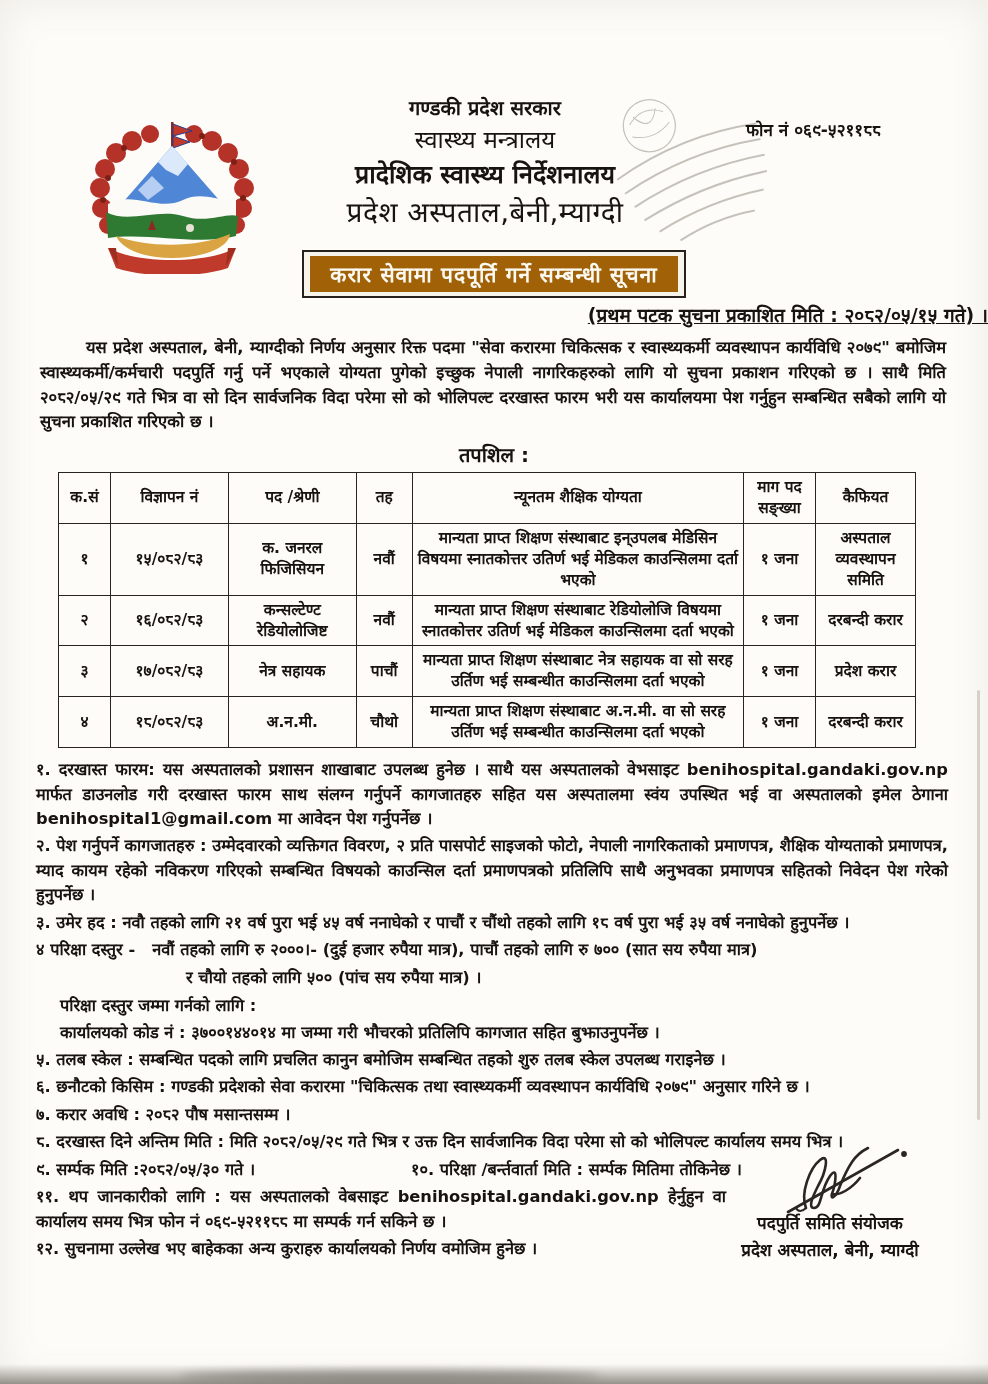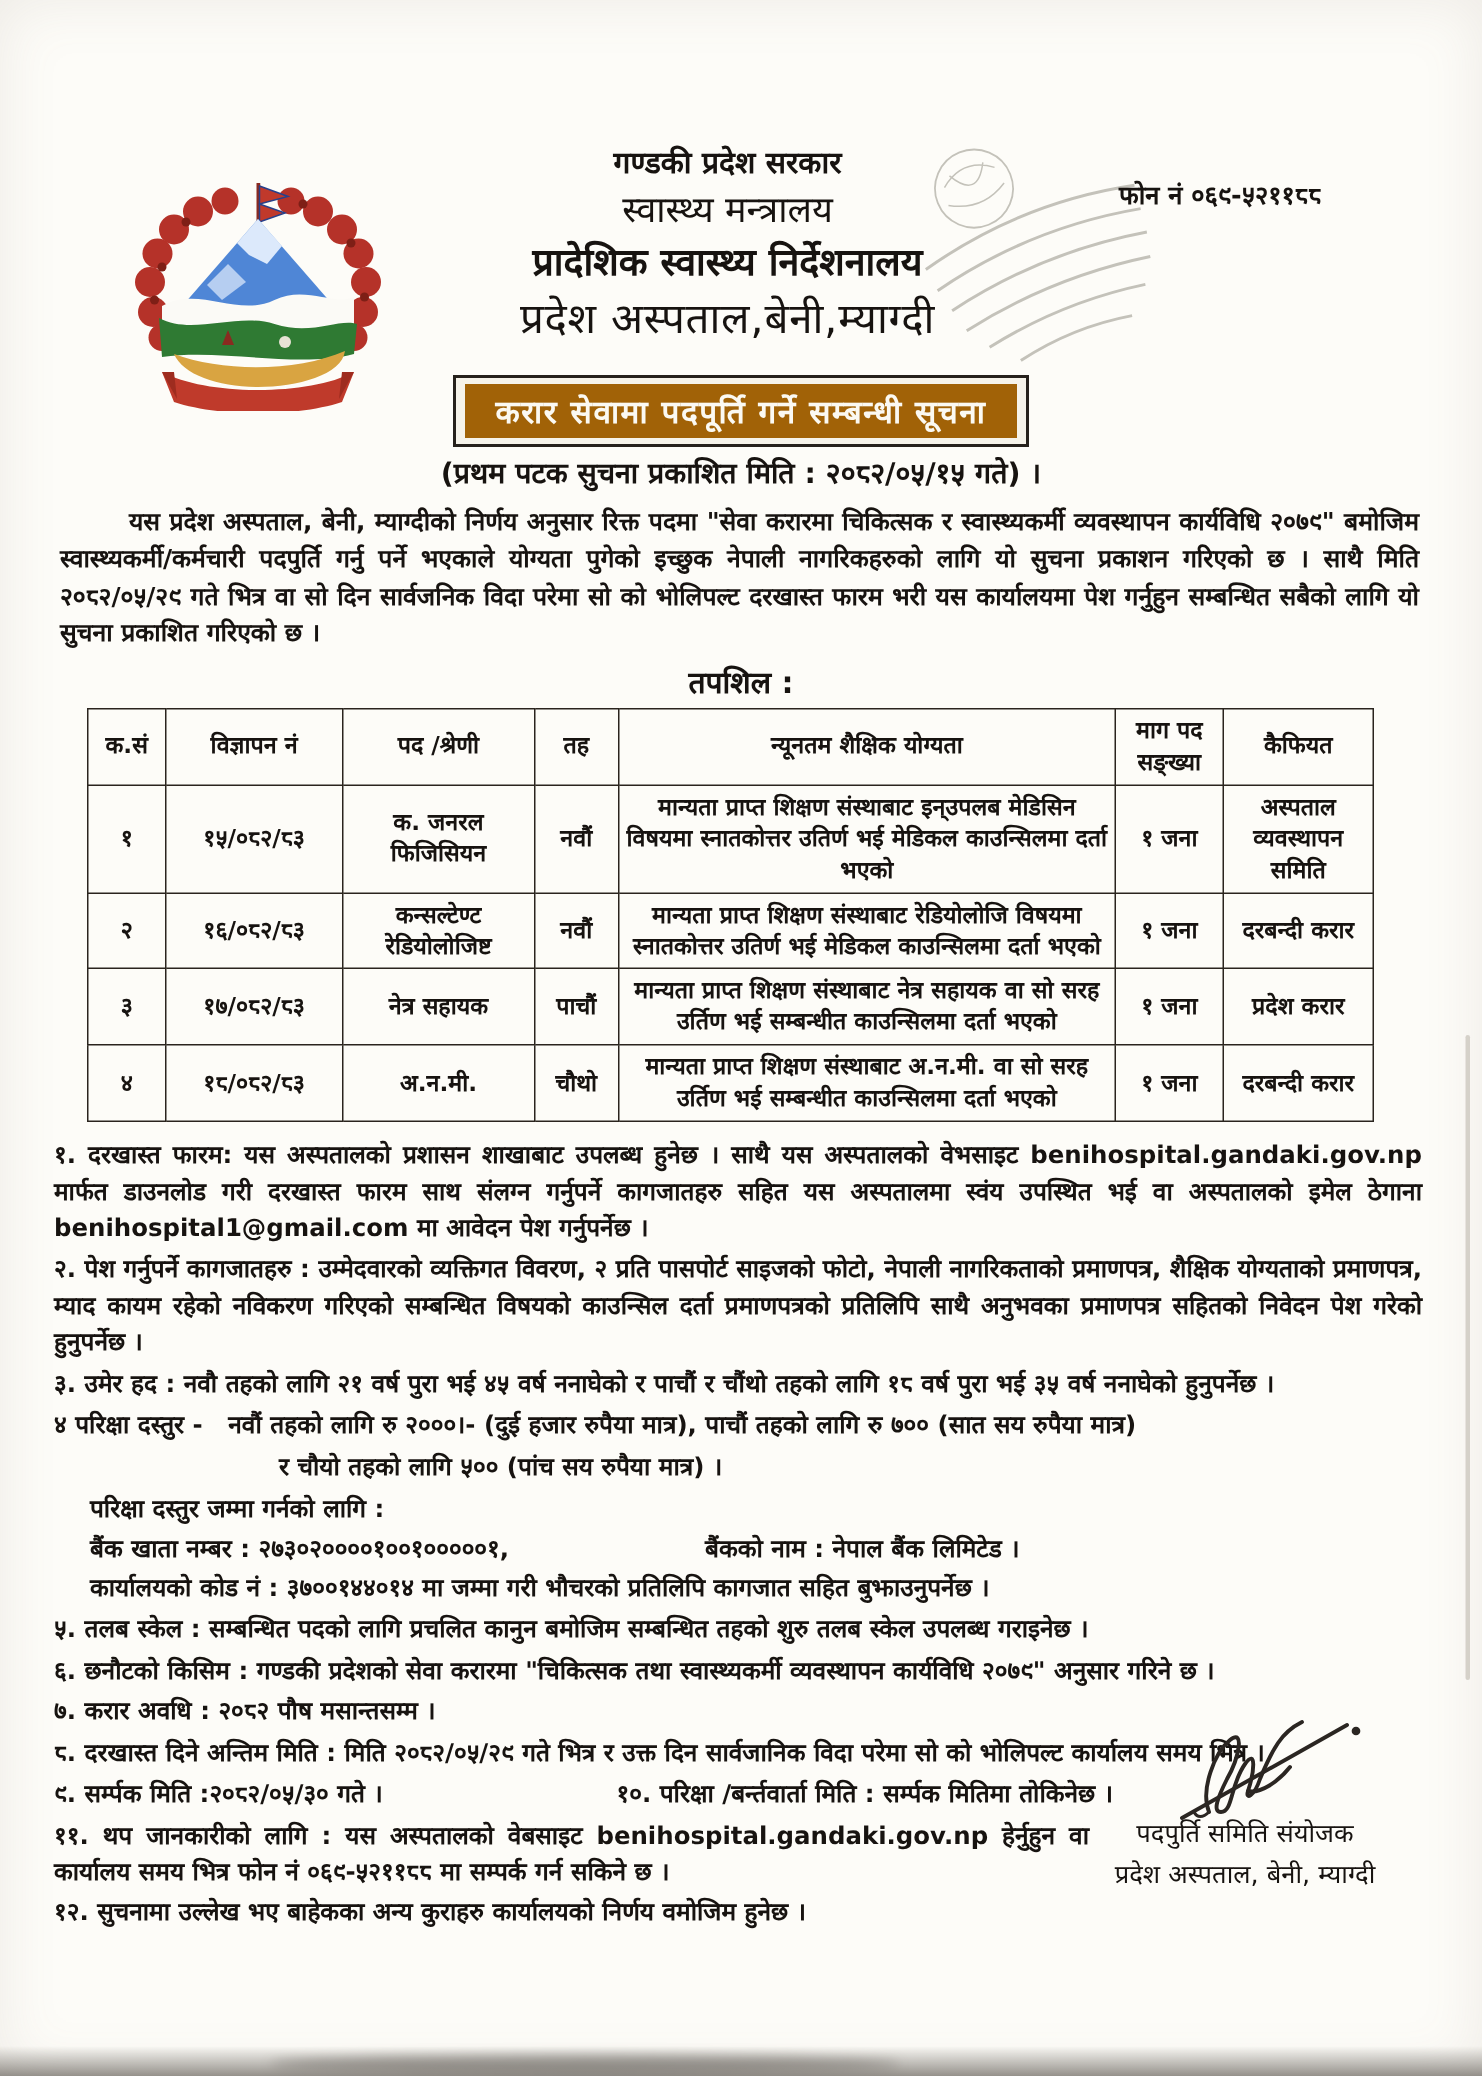--- a/index.html
+++ b/index.html
@@ -21,41 +21,41 @@
   .hdr-dir{font-size:25px;font-weight:700;margin-top:4px;}
   .hdr-hosp{font-size:28px;font-weight:400;margin-top:5px;letter-spacing:.5px;}
   .phone{position:absolute;left:746px;top:118px;font-size:17px;font-weight:700;text-align:center;}
   .stamp{position:absolute;left:600px;top:80px;width:190px;height:185px;opacity:.5;pointer-events:none;}
   
   .banner-wrap{position:absolute;top:250px;left:0;width:100%;text-align:center;}
   .banner-outer{display:inline-block;border:2px solid #26211c;padding:4px 6px;background:#f6f3ea;}
   .banner-inner{background:#a16207;color:#fbf9f2;font-size:21px;font-weight:700;padding:4px 20px;letter-spacing:1px;}
   
   .content{position:absolute;top:298px;left:0;width:100%;}
-  .pubdate{text-align:center;font-size:19px;font-weight:800;margin:4px 0 8px;}
+  .pubdate{text-align:right;font-size:19px;font-weight:800;margin:4px 0 8px;text-decoration:underline;}
   .intro{margin:0 42px 0 40px;font-size:16.5px;line-height:1.5;text-align:justify;text-indent:46px;font-weight:600;}
   .intro b{font-weight:800;}
   .tapasil{text-align:center;font-size:20px;font-weight:800;margin:6px 0 4px;}
   
   table.vac{border-collapse:collapse;margin-left:58px;width:858px;font-size:15.5px;}
   table.vac th,table.vac td{border:1.6px solid #2a241e;padding:4px 5px;text-align:center;vertical-align:middle;font-weight:600;line-height:1.35;}
   table.vac th{font-weight:800;}
   
   .items{margin:10px 40px 0 36px;font-size:16.3px;line-height:1.5;}
   .it{margin:3px 0;text-align:justify;font-weight:600;}
   .it .lb{font-weight:800;}
   .it .nm{font-weight:800;}
   .sub{margin-left:150px;font-weight:600;}
   .fee-head{font-weight:800;margin:4px 0 2px 24px;}
   .fee-row{display:grid;grid-template-columns:410px auto;margin-left:24px;font-weight:600;margin-top:2px;}
   .two-col{display:grid;grid-template-columns:375px auto;margin:3px 0;font-weight:600;}
   .narrow{width:690px;}
   
   .sig{position:absolute;left:690px;top:1138px;width:280px;text-align:center;}
-  .sig-lines{font-size:17px;font-weight:400;line-height:1.6;}
+  .sig-lines{font-size:17px;font-weight:700;line-height:1.6;}
   .sig-svg{display:block;margin:0 auto -6px 90px;}
   
   .edge-right{position:absolute;right:8px;top:690px;width:3px;height:430px;background:rgba(150,140,125,.35);border-radius:2px;}
   .bottom-band{position:absolute;left:0;bottom:0;width:100%;height:20px;
     background:linear-gradient(to bottom,rgba(90,85,75,0),rgba(70,65,58,.55));}
   .bottom-blob{position:absolute;left:180px;bottom:2px;width:420px;height:12px;border-radius:50%;
     background:rgba(60,55,50,.35);filter:blur(4px);}
 </style>
 </head>
 <body>
@@ -216,24 +216,20 @@
 
       <p class="it"><span class="nm">२.</span> <span class="lb">पेश गर्नुपर्ने कागजातहरु :</span> <span>उम्मेदवारको व्यक्तिगत विवरण, २ प्रति पासपोर्ट साइजको फोटो, नेपाली नागरिकताको प्रमाणपत्र, शैक्षिक योग्यताको प्रमाणपत्र, म्याद कायम रहेको नविकरण गरिएको सम्बन्धित विषयको काउन्सिल दर्ता प्रमाणपत्रको प्रतिलिपि साथै अनुभवका प्रमाणपत्र सहितको निवेदन पेश गरेको हुनुपर्नेछ ।</span></p>
 
       <p class="it"><span class="nm">३.</span> <span class="lb">उमेर हद :</span> <span>नवौ तहको लागि २१ वर्ष पुरा भई ४५ वर्ष ननाघेको र पाचौं र चौंथो तहको लागि १८ वर्ष पुरा भई ३५ वर्ष ननाघेको हुनुपर्नेछ ।</span></p>
 
       <p class="it"><span class="nm">४</span> <span class="lb">परिक्षा दस्तुर -</span>&nbsp;&nbsp; <span>नवौं तहको लागि रु २०००।- (दुई हजार रुपैया मात्र), पाचौं तहको लागि रु ७०० (सात सय रुपैया मात्र)</span></p>
       <div class="sub">र चौयो तहको लागि ५०० (पांच सय रुपैया मात्र) ।</div>
 
       <div class="fee-head">परिक्षा दस्तुर जम्मा गर्नको लागि :</div>
       <div class="fee-row">
-        <span>बैंक खाता नम्बर : २७३०२००००१००१०००००१,</span>
-        <span>बैंकको नाम : नेपाल बैंक लिमिटेड ।</span>
-      </div>
-      <div class="fee-row">
         <span style="grid-column:1 / span 2;">कार्यालयको कोड नं : ३७००१४४०१४ मा जम्मा गरी भौचरको प्रतिलिपि कागजात सहित  बुझाउनुपर्नेछ ।</span>
       </div>
 
       <p class="it"><span class="nm">५.</span> <span class="lb">तलब स्केल :</span> <span>सम्बन्धित पदको लागि प्रचलित कानुन बमोजिम सम्बन्धित तहको शुरु तलब स्केल उपलब्ध गराइनेछ ।</span></p>
 
       <p class="it"><span class="nm">६.</span> <span class="lb">छनौटको किसिम :</span> <span>गण्डकी प्रदेशको सेवा करारमा "चिकित्सक तथा स्वास्थ्यकर्मी व्यवस्थापन कार्यविधि २०७९" अनुसार गरिने छ ।</span></p>
 
       <p class="it"><span class="nm">७.</span> <span class="lb">करार अवधि :</span> <span>२०८२  पौष मसान्तसम्म ।</span></p>
 
       <p class="it"><span class="nm">८.</span> <span class="lb">दरखास्त दिने अन्तिम मिति :</span> <span>मिति २०८२/०५/२९ गते भित्र र उक्त दिन सार्वजानिक विदा परेमा सो को भोलिपल्ट कार्यालय समय  भित्र ।</span></p>

